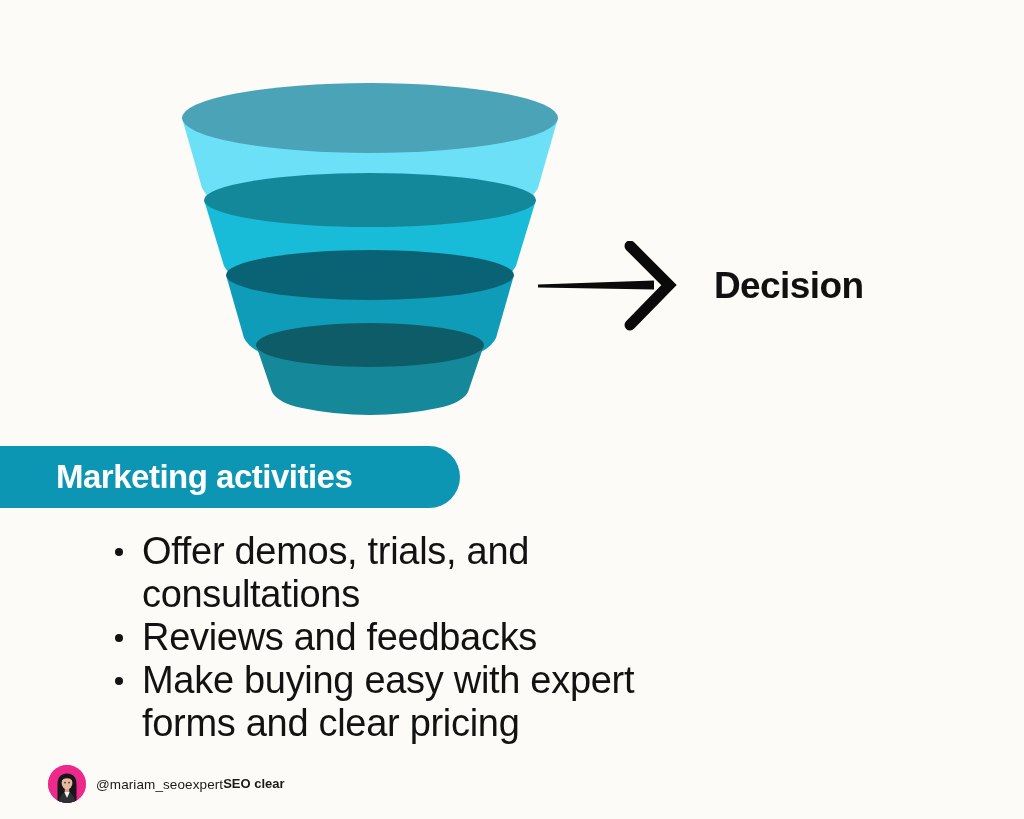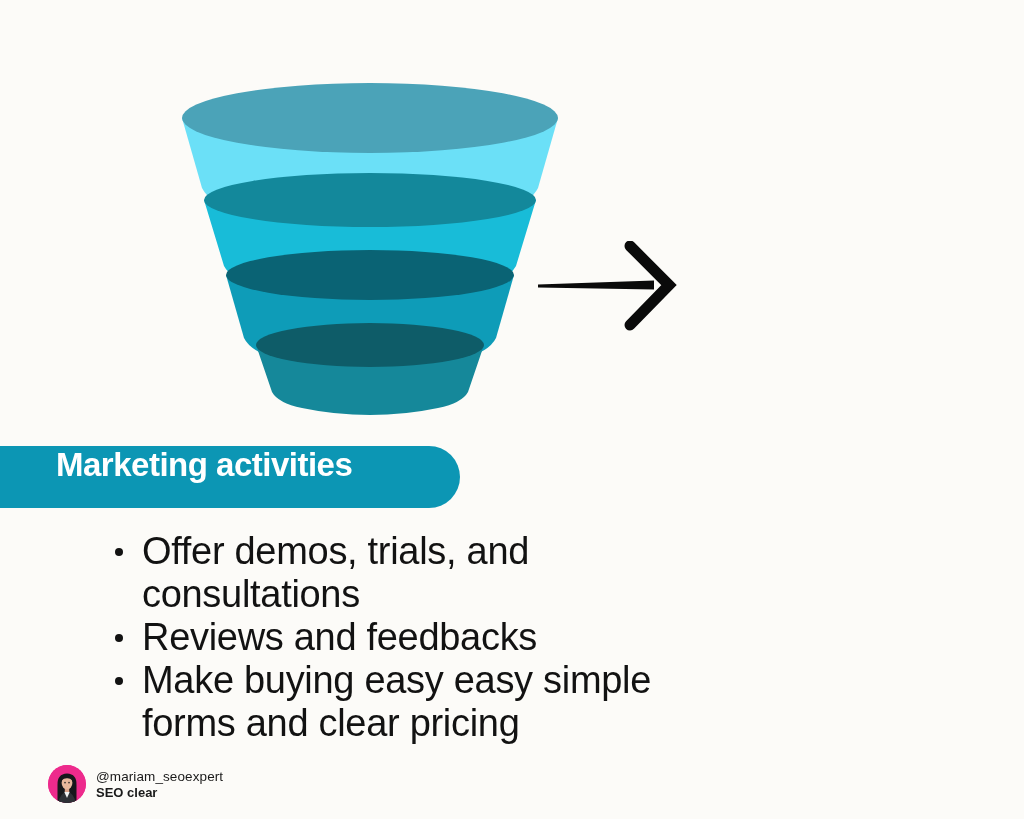--- a/index.html
+++ b/index.html
@@ -58,21 +58,21 @@
   #marketing-banner {
     position: absolute;
     left: 0;
     top: 446px;
     width: 460px;
     height: 62px;
     background: #0C96B4;
     border-top-right-radius: 31px;
     border-bottom-right-radius: 31px;
     display: flex;
-    align-items: flex-start;
+    align-items: center;
   }
   #marketing-banner-title {
     color: #FFFFFF;
     font-family: "Liberation Sans", sans-serif;
     font-size: 33px;
     font-weight: 700;
     letter-spacing: -0.5px;
     margin-left: 56px;
     white-space: nowrap;
   }
@@ -120,21 +120,21 @@
     height: 38px;
     border-radius: 50%;
     overflow: hidden;
     flex: 0 0 auto;
     background: #ED2A8C;
     position: relative;
   }
   #footer-text {
     margin-left: 10px;
     display: flex;
-    flex-direction: column;
+    flex-direction: row;
     justify-content: flex-start;
   }
   #footer-handle {
     font-family: "Liberation Sans", sans-serif;
     font-size: 13.5px;
     color: #1A1A1A;
     line-height: 17px;
     letter-spacing: 0.1px;
   }
   #footer-role {
@@ -171,38 +171,39 @@
       <path fill="#15889A" d="M96,275 L324,275 L308,322 Q302,333 278,338 Q245,345 210,345 Q175,345 142,338 Q118,333 112,322 Z"></path>
       <ellipse cx="210" cy="275" rx="114" ry="22" fill="#0E5C68"></ellipse>
     </g>
   </svg>
 
   <div id="decision-group">
     <svg id="decision-arrow-icon" viewBox="0 0 150 90" xmlns="http://www.w3.org/2000/svg">
       <path fill="#0A0A0A" d="M2,43.5 L118,39.5 L118,48.5 L2,46.5 Z"></path>
       <path fill="none" stroke="#0A0A0A" stroke-width="11" stroke-linecap="round" stroke-linejoin="miter" d="M94,5 L133,44 L94,84"></path>
     </svg>
+    <div id="decision-label">Decision</div>
   </div>
 
   <div id="marketing-banner">
     <div id="marketing-banner-title">Marketing activities</div>
   </div>
 
   <ul id="activities-list">
     <li class="activity-item">
       <span class="activity-bullet"></span>
       <span>Offer demos, trials, and consultations</span>
     </li>
     <li class="activity-item">
       <span class="activity-bullet"></span>
       <span>Reviews and feedbacks</span>
     </li>
     <li class="activity-item">
       <span class="activity-bullet"></span>
-      <span>Make buying easy easy simple forms and clear pricing</span>
+      <span>Make buying easy with expert forms and clear pricing</span>
     </li>
   </ul>
 
   <div id="footer-signature">
     <div id="avatar">
       <svg viewBox="0 0 38 38" width="38" height="38" xmlns="http://www.w3.org/2000/svg">
         <circle cx="19" cy="19" r="19" fill="#ED2A8C"></circle>
 
         <path d="M9.5 20 Q9 9 19 8.5 Q29 9 28.5 20 L28.5 38 L9.5 38 Z" fill="#17171B"></path>
 

